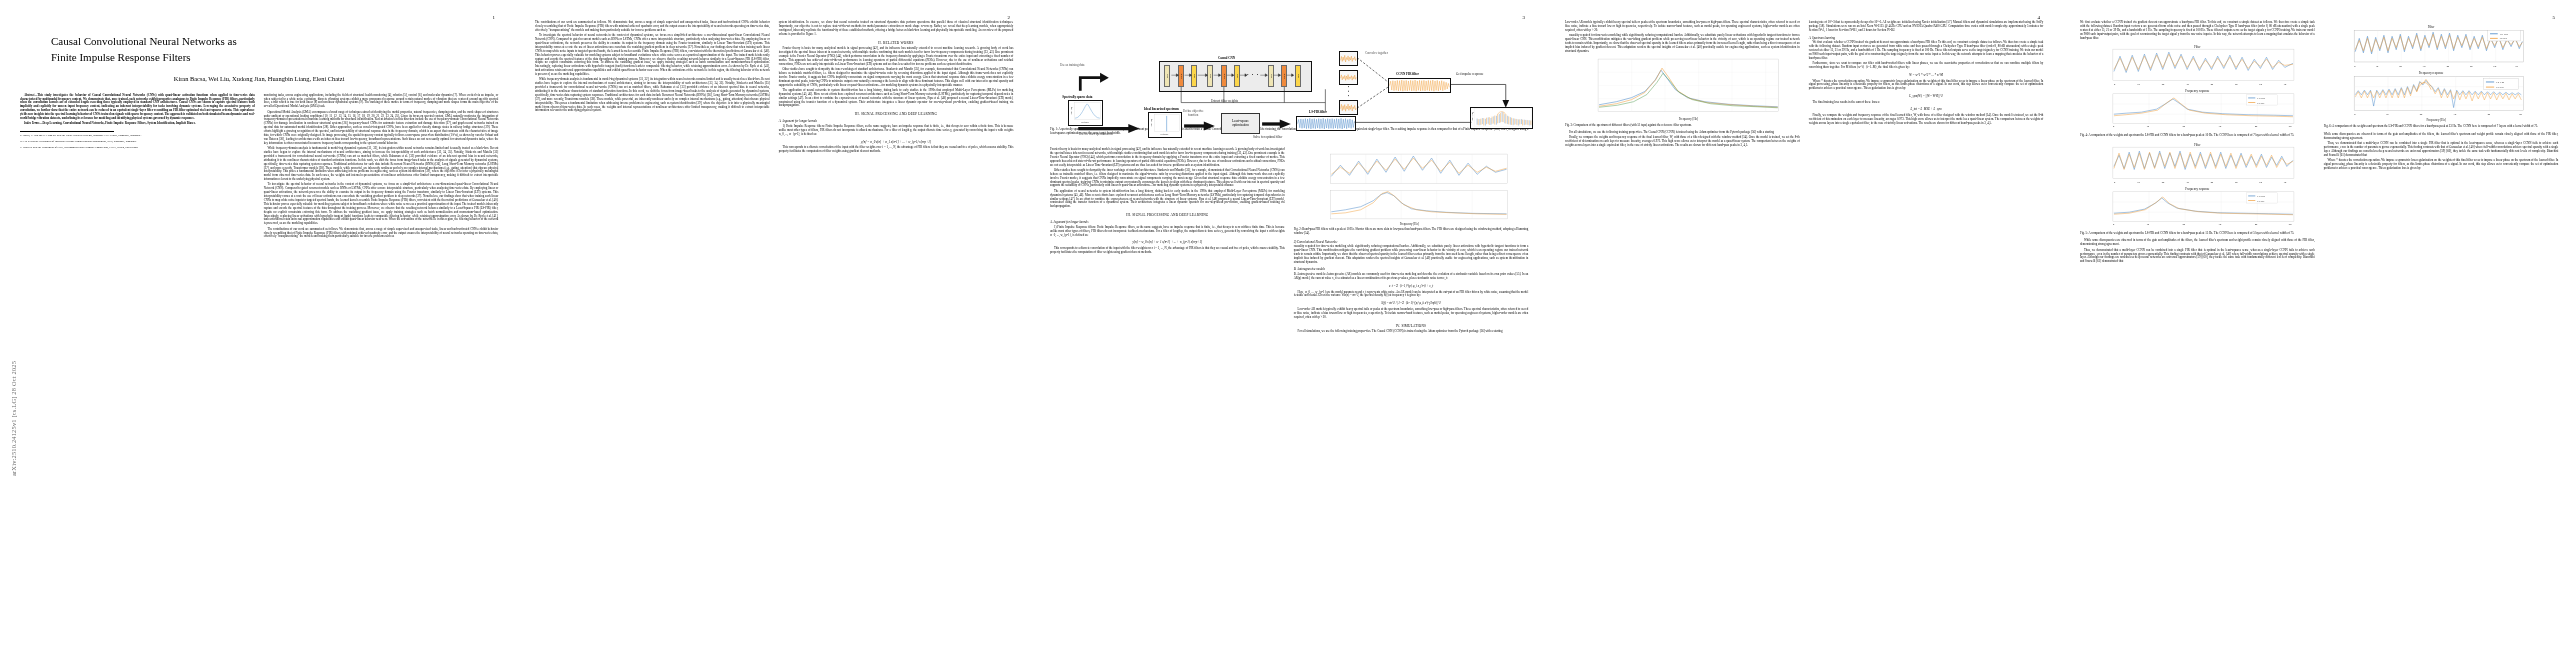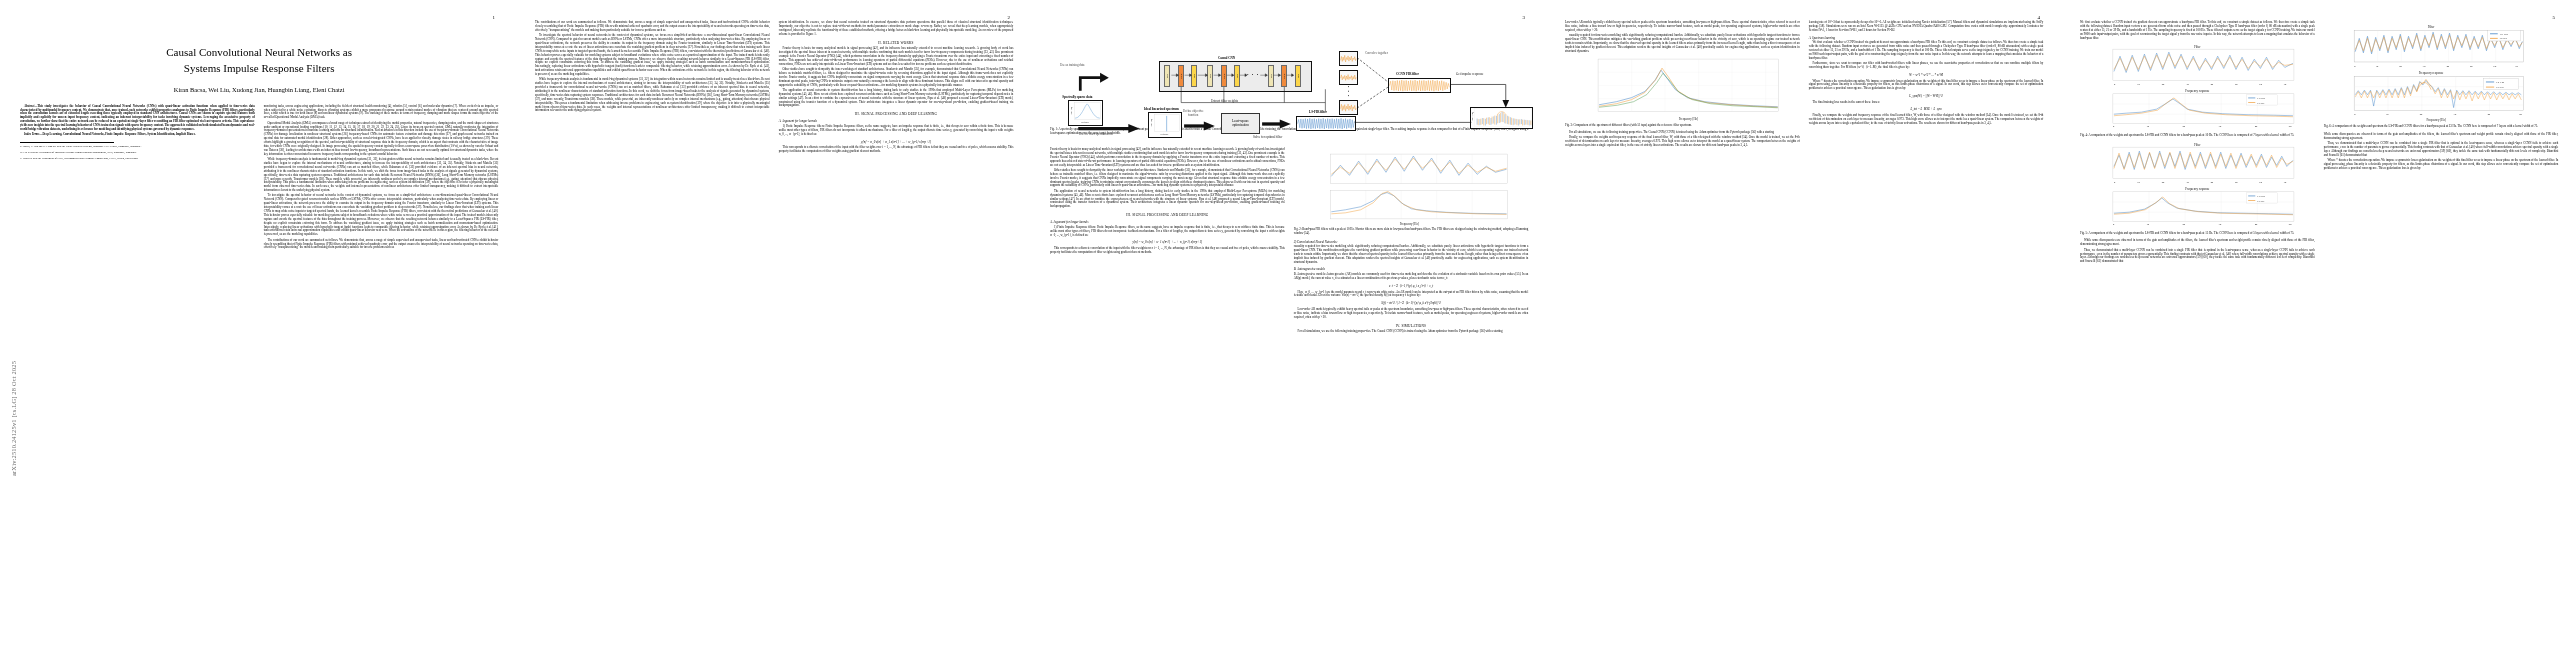--- a/index.html
+++ b/index.html
@@ -2,21 +2,21 @@
 <html style="font-size:9px"><head>
 <meta charset="utf-8">
 <style>
   html,body{margin:0;padding:0;background:#ffffff;}
   body{width:2576px;height:667px;overflow:hidden;font-family:"Liberation Serif",serif;color:#000;}
   .spread{position:relative;width:2576px;height:667px;background:#fff;display:flex;}
   .page{position:relative;width:515px;height:667px;background:#fff;box-sizing:border-box;padding:13.3px 16.7px 10px 20px;}
   .pgnum{position:absolute;top:14.5px;right:20px;font-size:5px;}
   .arxiv-stamp{position:absolute;left:1.1px;top:167px;width:14.5px;height:311px;}
   .arxiv-stamp span{display:block;transform:rotate(-90deg);transform-origin:left top;position:absolute;left:9px;top:309px;white-space:nowrap;font-size:6.4px;color:#6b6b6b;letter-spacing:0.2px;font-family:"Liberation Serif",serif;}
-  .title{text-align:center;font-size:11px;line-height:1.42;margin:32px 31px 0 31px;font-family:"Liberation Serif",serif;}
+  .title{font-size:11px;line-height:1.42;margin:21px 31px 0 31px;font-family:"Liberation Serif",serif;}
   .authors{text-align:center;font-size:6.4px;margin-top:9px;}
   .cols{display:flex;gap:9px;margin-top:12.2px;}
   .col{width:50%;text-align:justify;font-size:3px;line-height:1.30;hyphens:auto;}
   .col.c2{}
   .abs{font-weight:bold;}
   .abs i{font-weight:bold;font-style:italic;}
   .sec{display:block;text-align:center;font-variant:small-caps;font-size:3.4px;margin:3.9px 0 2.2px;letter-spacing:0.2px;}
   .subsec{display:block;font-style:italic;font-size:3.1px;margin:2.8px 0 1.7px;}
   .p{margin:0 0 1.4px;text-indent:3.9px;}
   .p.noind{text-indent:0;}
@@ -51,21 +51,21 @@
 <div class="spread">
 
   <div class="page">
     <div class="pgnum">1</div>
     <div class="arxiv-stamp">
       <span>arXiv:2510.24125v1  [cs.LG]  28 Oct 2025</span>
     </div>
 
     <div class="title">
       <div>Causal Convolutional Neural Networks as</div>
-      <div>Systems Impulse Response Filters</div>
+      <div>Finite Impulse Response Filters</div>
     </div>
     <div class="authors">Kiran Bacsa, Wei Liu, Xudong Jian, Huangbin Liang, Eleni Chatzi</div>
 
     <div class="cols">
       <div class="col">
         <p class="p abs"><i>Abstract</i><span>—This study investigates the behavior of Causal Convolutional Neural Networks (CNNs) with quasi-linear activation functions when applied to time-series data characterized by multimodal frequency content. We demonstrate that, once trained, such networks exhibit properties analogous to Finite Impulse Response (FIR) filters, particularly when the convolution kernels are of extended length exceeding those typically employed in standard CNN architectures. Causal CNNs are shown to capture spectral features both implicitly and explicitly for unseen input frequency content, indicating an inherent interpretability for tasks involving dynamic systems. Leveraging the associative property of convolution, we further show that the entire network can be reduced to an equivalent single-layer filter resembling an FIR filter optimized via least-squares criteria. This equivalence yields new insights into the spectral learning behavior of CNNs trained on signals with sparse frequency content. The approach is validated on both simulated beam dynamics and real-world bridge vibration datasets, underlining its relevance for modeling and identifying physical systems governed by dynamic responses.</span></p>
         <p class="p abs"><i>Index Terms</i><span>—Deep Learning, Convolutional Neural Networks, Finite Impulse Response Filters, System Identification, Implicit Biases.</span></p>
         <hr class="rule">
         <p class="fn">K. Bacsa, X. Jian and H. Liang are with the Future Resilient Systems, Singapore-ETH Centre, Singapore, Singapore.</p>
         <p class="fn">W. Liu is with the Department of Industrial Systems Engineering and Management, NUS, Singapore, Singapore.</p>

